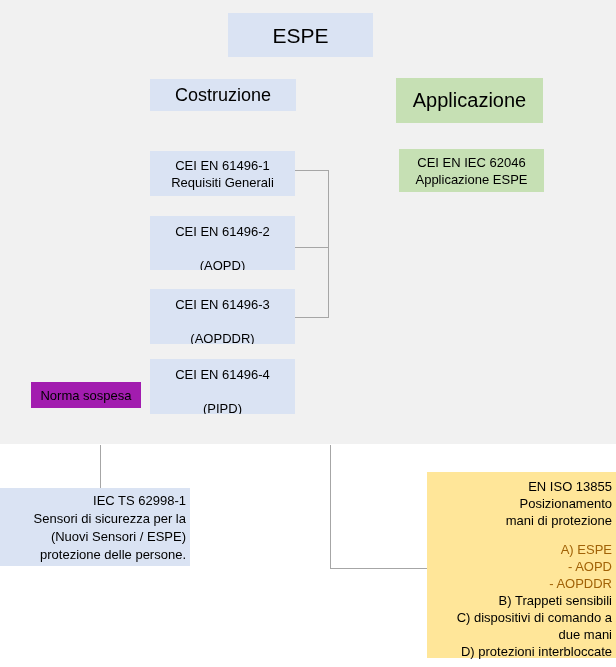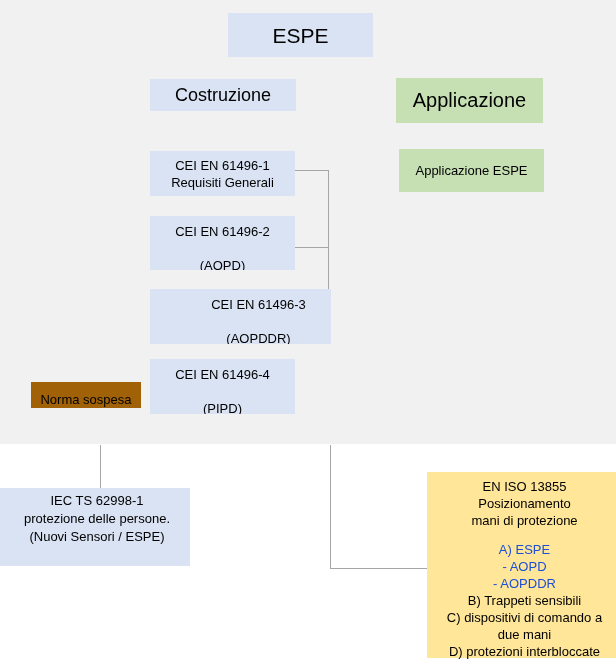--- a/index.html
+++ b/index.html
@@ -17,55 +17,55 @@
   }
   .node {
     position: absolute;
     display: flex; flex-direction: column;
     align-items: center; justify-content: center;
     text-align: center;
     font-size: 13px; line-height: 17px;
   }
   .blue   { background: #dae3f3; }
   .green  { background: #c6e0b4; }
-  .peach  { background: #a16207; justify-content: flex-end; }
+  .peach  { background: #a21caf; }
 
   .root-node   { left: 228px; top: 13px;  width: 145px; height: 44px; font-size: 21px; }
   .hdr-costr   { left: 150px; top: 79px;  width: 146px; height: 32px; font-size: 18px; }
   .hdr-appl    { left: 396px; top: 78px;  width: 147px; height: 45px; font-size: 20px; }
   .cei1        { left: 150px; top: 151px; width: 145px; height: 45px; }
   .appl-node   { left: 399px; top: 149px; width: 145px; height: 43px; }
   .gapbox      { display: block; overflow: hidden; }
   .cei2        { left: 150px; top: 216px; width: 145px; height: 54px; }
-  .cei3        { left: 150px; top: 289px; width: 145px; height: 55px; padding-left: 36px; }
+  .cei3        { left: 150px; top: 289px; width: 145px; height: 55px; }
   .cei4        { left: 150px; top: 359px; width: 145px; height: 55px; }
   .gapbox .l1  { margin-top: 7px; }
   .gapbox .l2  { margin-top: 17px; }
   .norma       { left: 31px;  top: 382px; width: 110px; height: 26px; }
 
   .textbox {
     position: absolute;
     font-size: 13px; line-height: 18px;
-    text-align: center;
+    text-align: right;
     box-sizing: border-box;
   }
   .iec-node {
     left: 0; top: 488px; width: 190px; height: 78px;
     background: #dae3f3;
     padding: 4px 4px 0 8px;
   }
   .eniso-node {
     left: 427px; top: 472px; width: 189px; height: 186px;
     background: #ffe699;
     padding: 6px 4px 0 10px;
     line-height: 17px;
   }
   .yline { line-height: 17px; }
   .yline.blank { height: 12px; }
-  .red { color: #1d4ed8; }
+  .red { color: #a16207; }
 
   .conn { position: absolute; background: #a6a6a6; }
   .conn-h1 { left: 295px; top: 170px; width: 34px; height: 1px; }
   .conn-h2 { left: 295px; top: 247px; width: 34px; height: 1px; }
   .conn-h3 { left: 295px; top: 317px; width: 34px; height: 1px; }
   .conn-v1 { left: 328px; top: 170px; width: 1px;  height: 148px; }
   .conn-v2 { left: 100px; top: 445px; width: 1px;  height: 43px; }
   .conn-v3 { left: 330px; top: 445px; width: 1px;  height: 124px; }
   .conn-h4 { left: 330px; top: 568px; width: 97px; height: 1px; }
 </style>
@@ -104,31 +104,33 @@
 <div class="node blue gapbox cei3">
   <div class="l1">CEI EN 61496-3</div>
   <div class="l2">(AOPDDR)</div>
 </div>
 <div class="node blue gapbox cei4">
   <div class="l1">CEI EN 61496-4</div>
   <div class="l2">(PIPD)</div>
 </div>
 
 <div class="node green appl-node">
+  <div>CEI EN IEC 62046</div>
   <div>Applicazione ESPE</div>
 </div>
 
 <div class="node peach norma">
   <span>Norma sospesa</span>
 </div>
 
 <div class="textbox iec-node">
   <div>IEC TS 62998-1</div>
+  <div>Sensori di sicurezza per la</div>
+  <div>(Nuovi Sensori / ESPE)</div>
   <div>protezione delle persone.</div>
-  <div>(Nuovi Sensori / ESPE)</div>
 </div>
 
 <div class="textbox eniso-node">
   <div class="yline">EN ISO 13855</div>
   <div class="yline">Posizionamento</div>
   <div class="yline">mani di protezione</div>
   <div class="yline blank"></div>
   <div class="yline red">A) ESPE</div>
   <div class="yline red">- AOPD</div>
   <div class="yline red">- AOPDDR</div>

